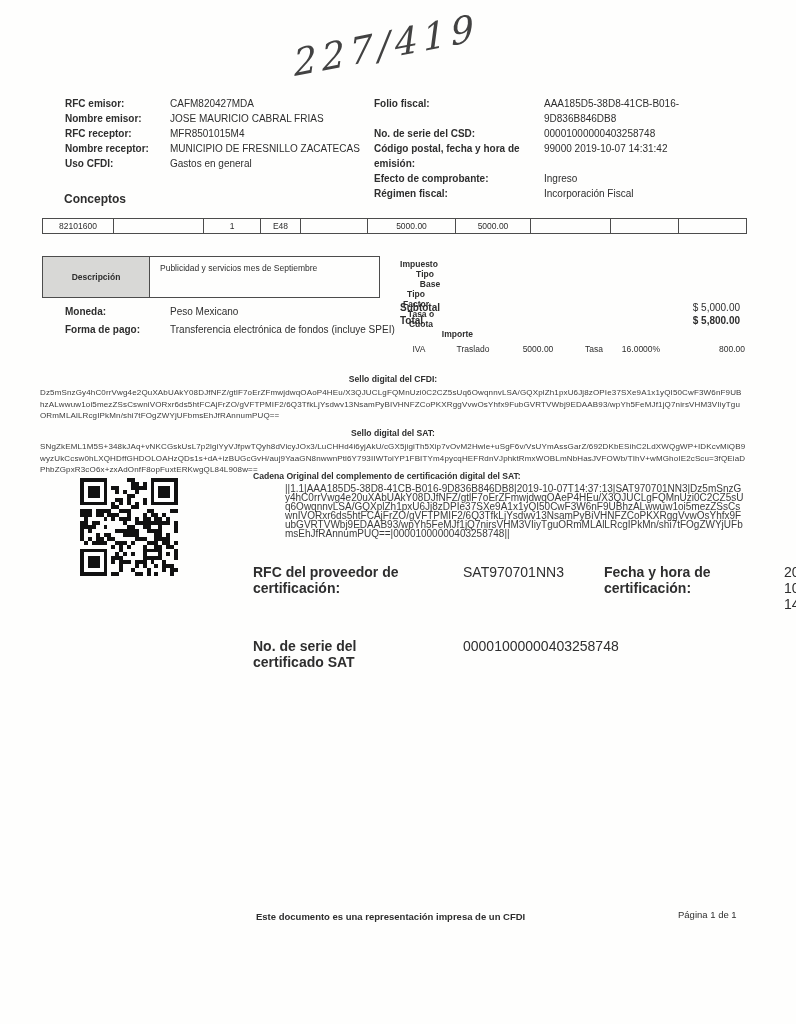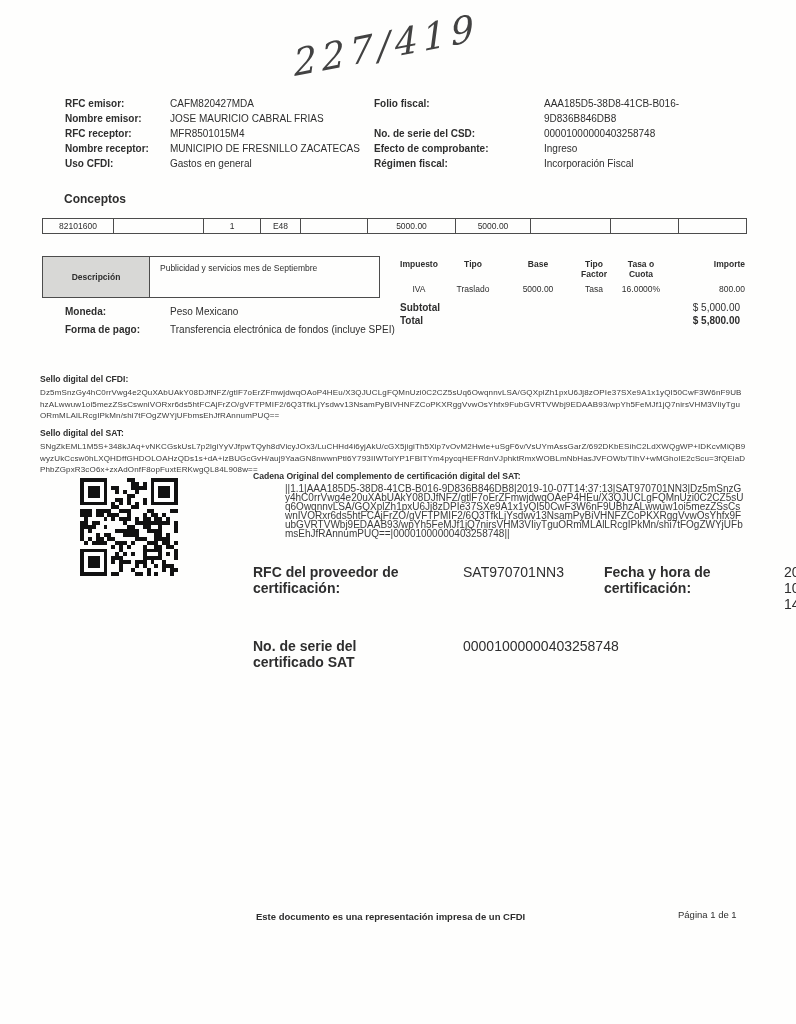--- a/index.html
+++ b/index.html
@@ -44,37 +44,37 @@
   }
   .desc-label{
     flex:none;width:106px;background:#d8d8d6;border-right:1px solid #4c4c4c;
     font-size:8.5px;font-weight:bold;display:flex;align-items:center;justify-content:center;text-align:right;
   }
   .desc-text{flex:1;font-size:8.5px;padding:6px 8px 0 10px;}
   
   .imp{position:absolute;left:395px;top:259px;width:350px;font-size:8.5px;}
   .imp-row{display:flex;}
   .imp-cell{text-align:center;line-height:10px;}
-  .imp-head{font-weight:bold;margin-bottom:5px;}
+  .imp-head{font-weight:bold;margin-bottom:5px;flex-direction:column;}
   .imp-c0{width:48px;}.imp-c1{width:60px;text-align:center;}.imp-c2{width:70px;}
   .imp-c3{width:42px;}.imp-c4{width:52px;}.imp-c5{width:78px;text-align:right;}
   
   .pago{position:absolute;left:65px;top:303px;width:330px;font-size:10px;line-height:18px;}
   .pago .k{width:105px;}
   .totales{position:absolute;left:400px;top:301px;width:340px;font-size:10px;line-height:13px;}
   .t-row{display:flex;}
   .t-label{font-weight:bold;flex:none;}
   .t-extra{margin-left:6px;white-space:pre;}
   .t-amount{margin-left:auto;}
   .t-bold{font-weight:bold;}
   
   .sello{position:absolute;left:40px;width:706px;}
   .sello-cfdi{top:374px;}
   .sello-sat{top:428px;}
-  .sello-label{font-size:8.6px;font-weight:bold;margin-bottom:3px;}
+  .sello-label{font-size:8.6px;font-weight:bold;margin-bottom:3px;text-align:center;}
   .sello-text{
     font-size:8px;line-height:11.5px;word-break:break-all;
     color:#3b3b3b;letter-spacing:.15px;
   }
   
   .qr{position:absolute;left:80px;top:478px;width:98px;height:98px;}
   .cadena{position:absolute;left:253px;top:471px;width:493px;}
   .cadena-label{font-size:8.6px;font-weight:bold;margin-bottom:3px;}
   .cadena-text{font-size:10px;line-height:9px;word-break:break-all;color:#3b3b3b;margin-left:32px;}
   .cert-row{display:flex;font-size:14px;margin-top:26px;gap:40px;}
@@ -117,20 +117,24 @@
   </div>
 
   <div class="hdr hdr-right">
     <div class="kv">
       <span class="k">Folio fiscal:</span>
       <span class="v">AAA185D5-38D8-41CB-B016-9D836B846DB8</span>
     </div>
     <div class="kv">
       <span class="k">No. de serie del CSD:</span>
       <span class="v">00001000000403258748</span>
+    </div>
+    <div class="kv">
+      <span class="k">Código postal, fecha y hora de emisión:</span>
+      <span class="v">99000 2019-10-07 14:31:42</span>
     </div>
     <div class="kv">
       <span class="k">Efecto de comprobante:</span>
       <span class="v">Ingreso</span>
     </div>
     <div class="kv">
       <span class="k">Régimen fiscal:</span>
       <span class="v">Incorporación Fiscal</span>
     </div>
   </div>

